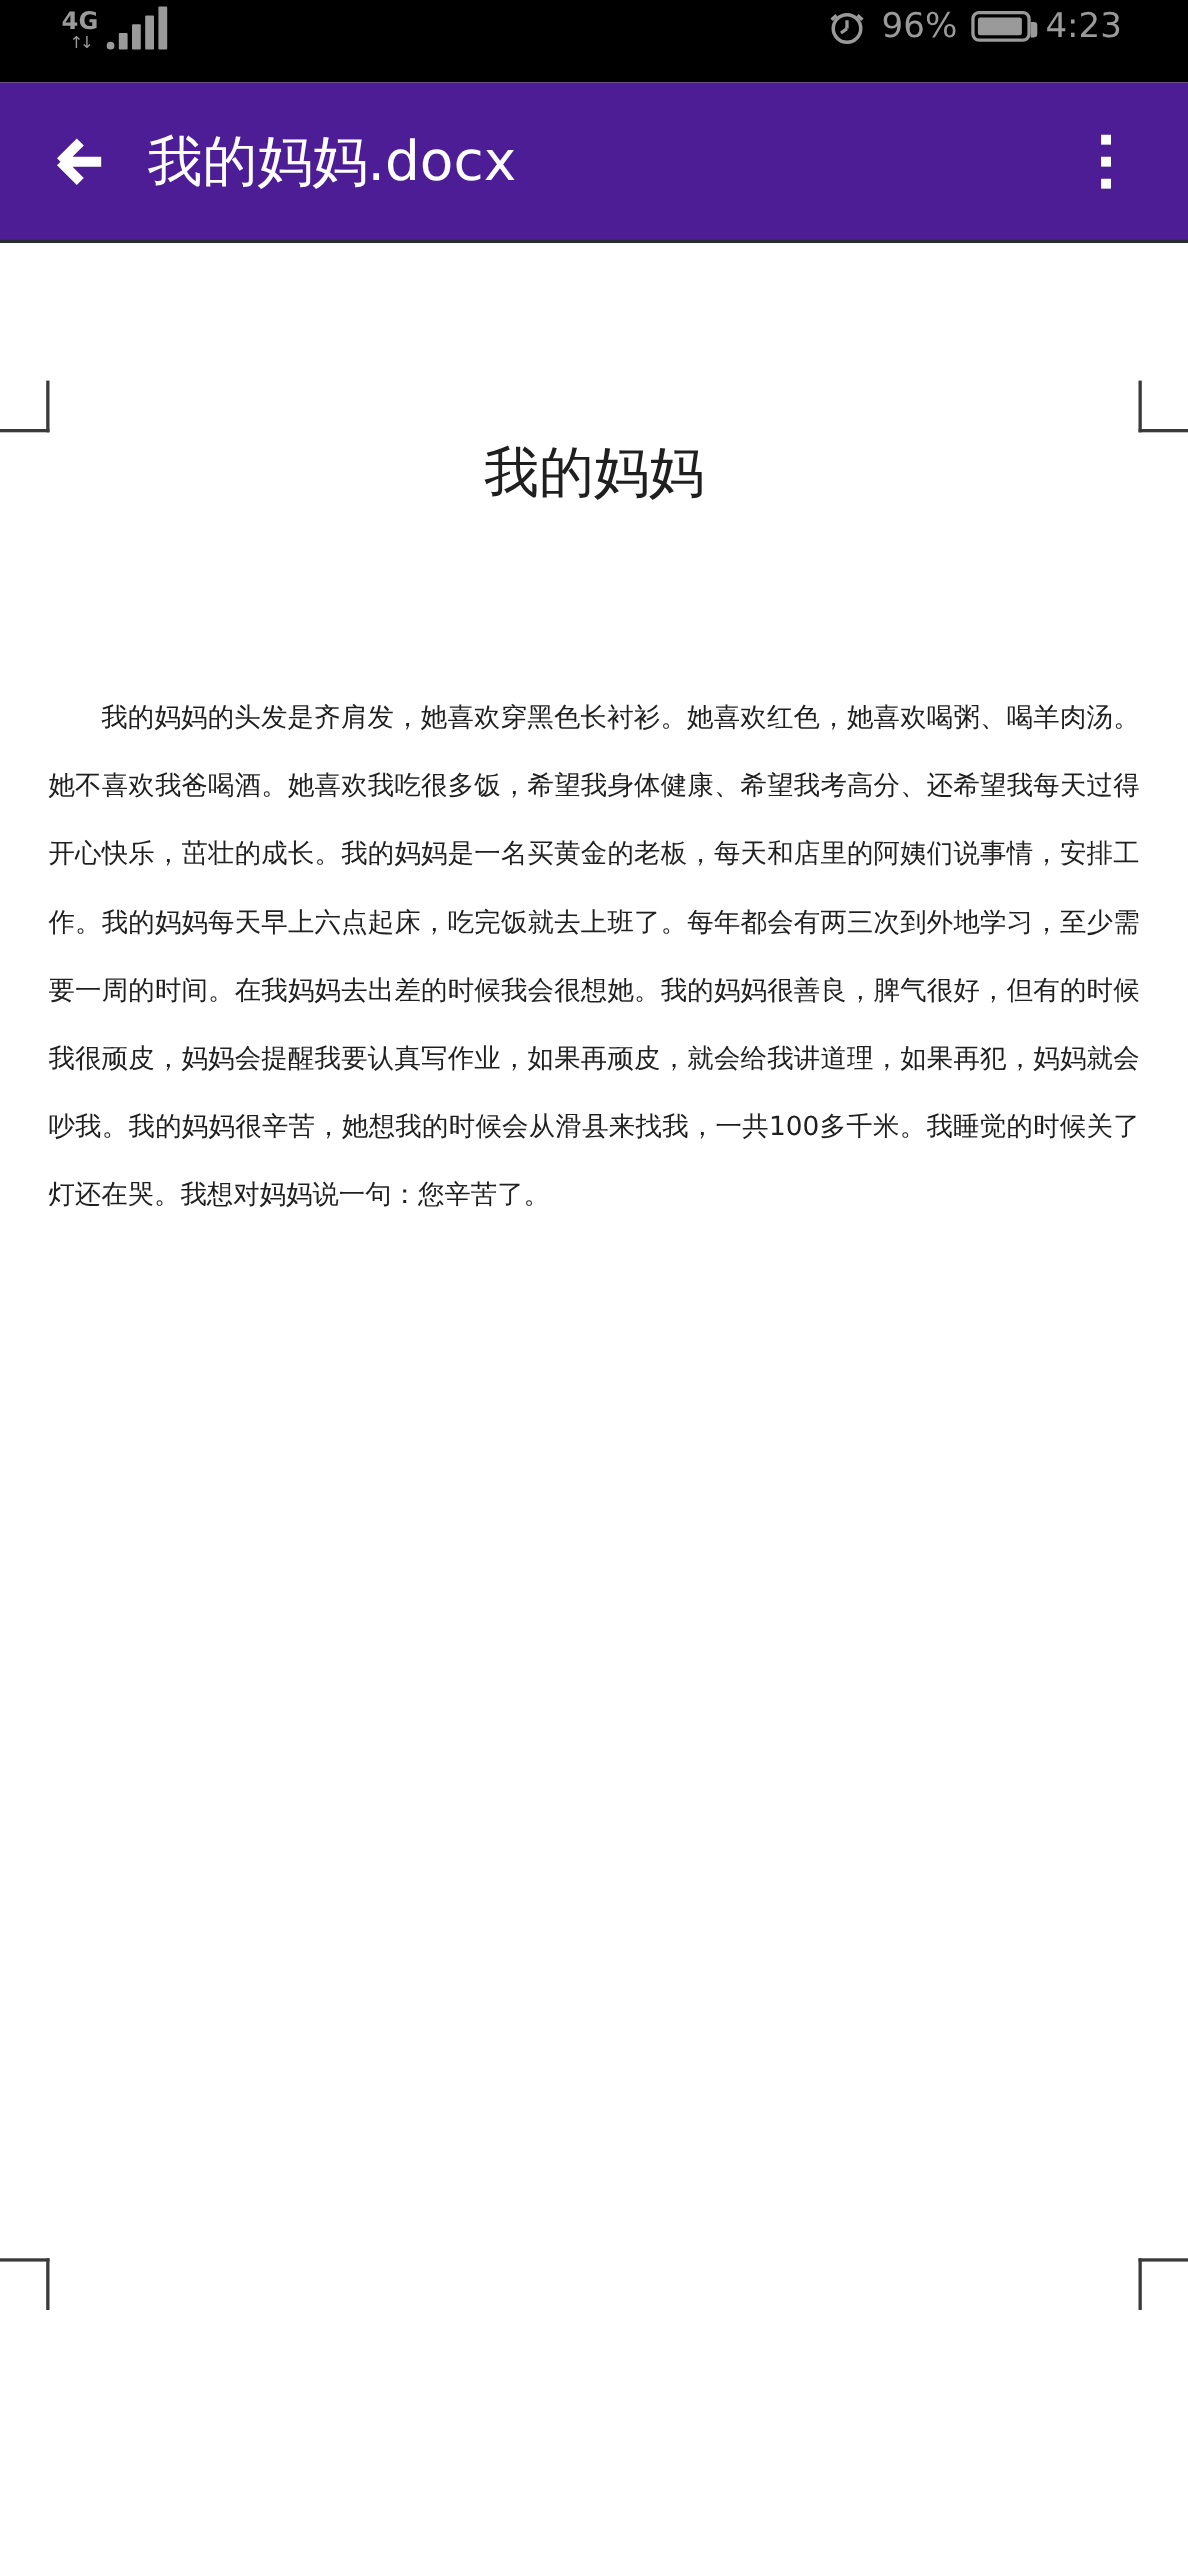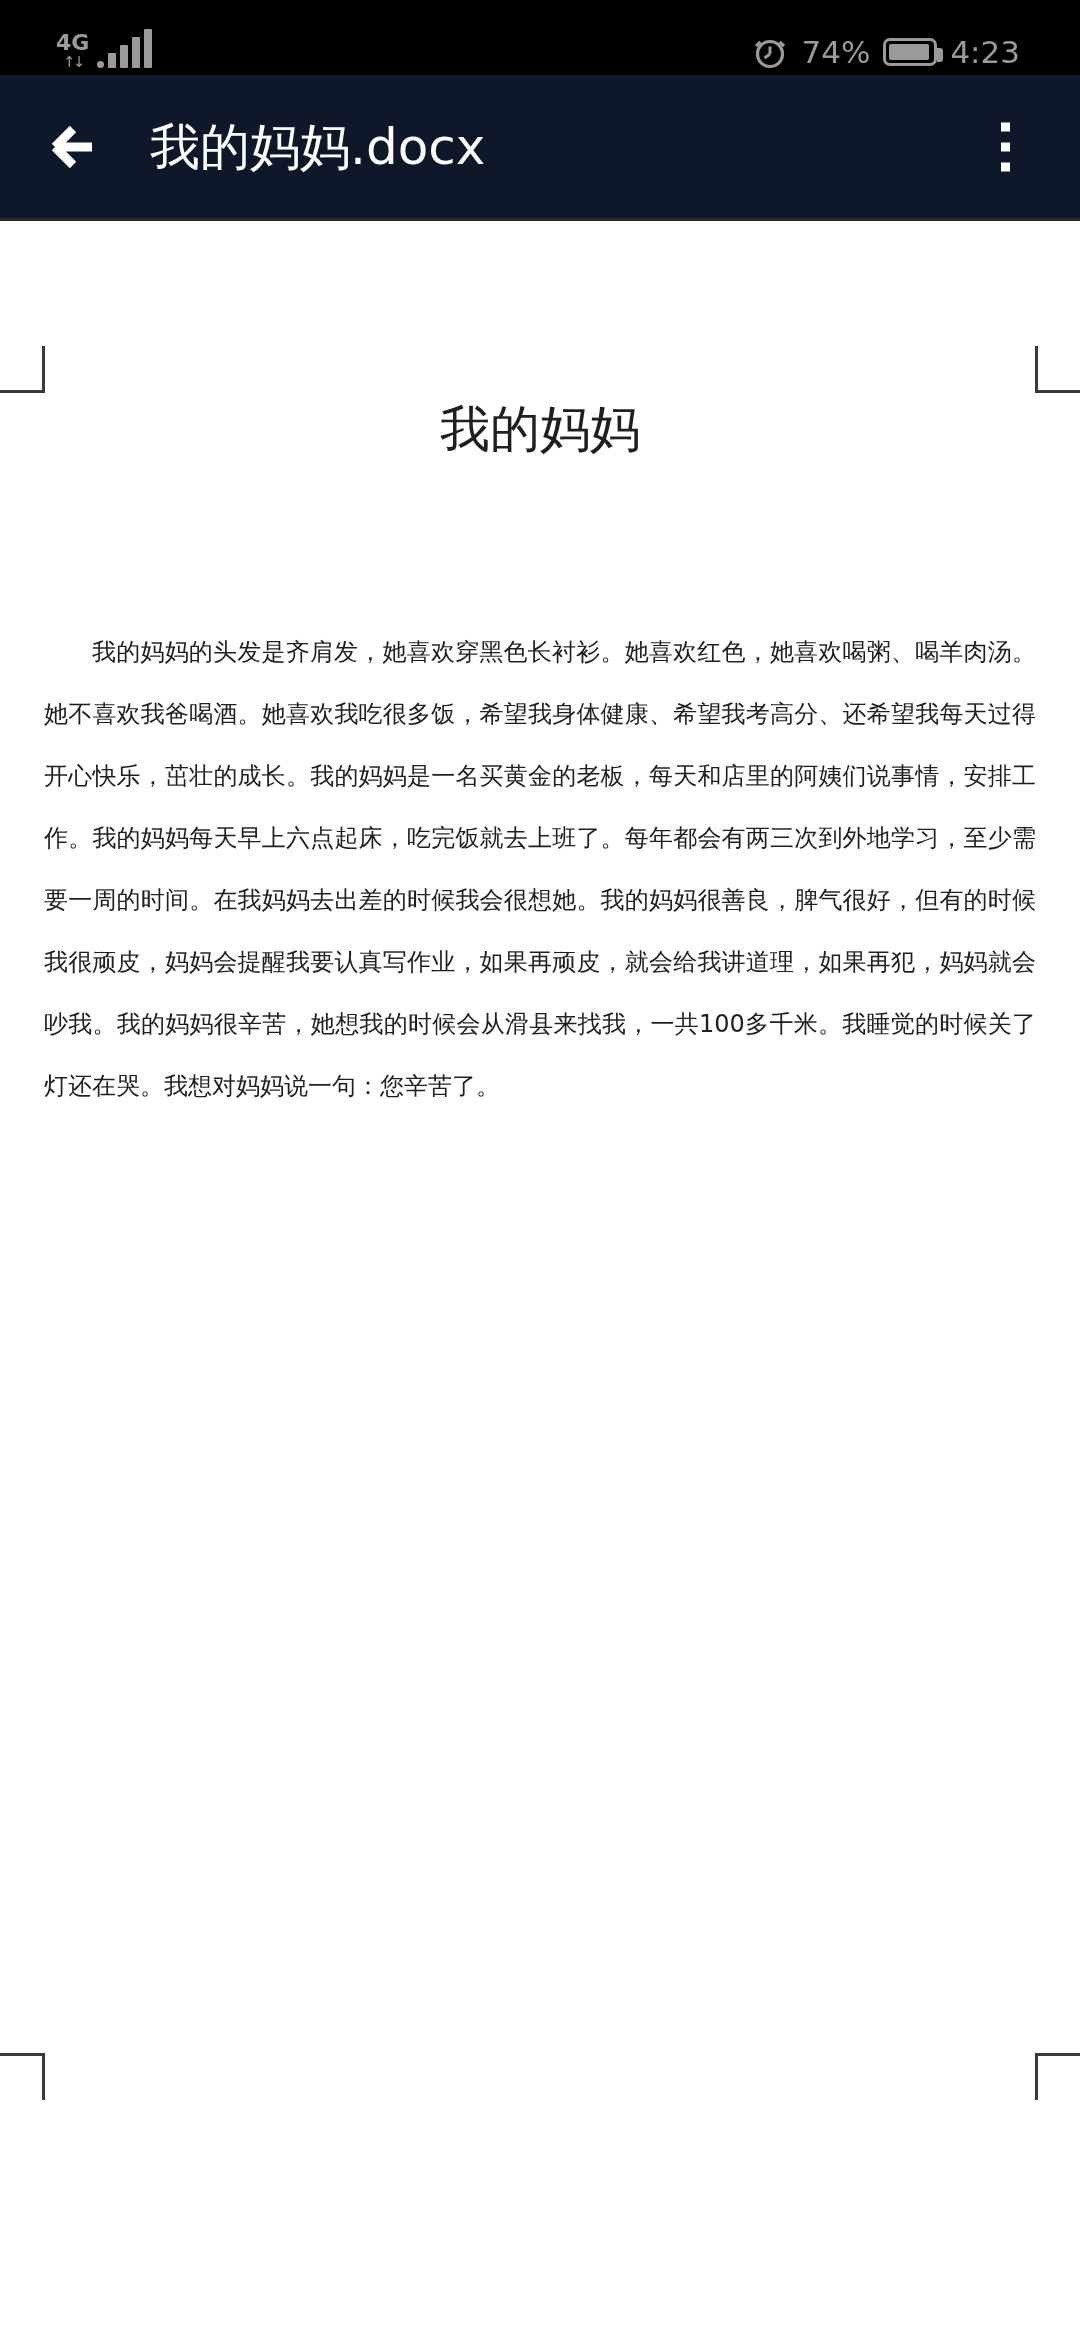--- a/index.html
+++ b/index.html
@@ -4,42 +4,42 @@
 <style>
   html,body{margin:0;padding:0;background:#000;}
   .screen{
     position:relative;width:1080px;height:2340px;overflow:hidden;
     font-family:"DejaVu Sans","Liberation Sans",sans-serif;background:#fff;
   }
 
   
   .status-bar{
     position:absolute;top:0;left:0;width:100%;height:75px;background:#000;
-    display:flex;align-items:flex-end;justify-content:space-between;
+    display:flex;align-items:flex-start;justify-content:space-between;
     box-sizing:border-box;padding:6px 60px 5px 56px;color:#9a9a9a;
   }
   .sig-cluster{display:flex;align-items:flex-end;gap:8px;}
   .net-col{display:flex;flex-direction:column;align-items:center;line-height:1;}
   .net-type{font-size:22px;font-weight:bold;letter-spacing:0;}
   .net-arrows{font-size:15px;letter-spacing:-3px;margin-top:1px;}
   .sig-bars{display:flex;align-items:flex-end;gap:4px;padding-bottom:2px;}
   .sig-dot{width:7px;height:7px;border-radius:50%;background:#9a9a9a;}
   .sig-bar{width:8px;background:#9a9a9a;border-radius:1px;}
   .b1{height:15px}.b2{height:23px}.b3{height:31px}.b4{height:39px}
   .right-cluster{display:flex;align-items:center;gap:13px;}
   .stat-txt{font-size:31px;line-height:1;}
   .battery{position:relative;width:54px;height:28px;border:3px solid #9a9a9a;border-radius:7px;box-sizing:border-box;}
   .battery-fill{position:absolute;top:3px;bottom:3px;left:3px;right:5px;background:#9a9a9a;border-radius:2px;}
   .battery-nub{position:absolute;right:-9px;top:7px;width:6px;height:14px;background:#9a9a9a;border-radius:0 3px 3px 0;}
 
   
   .app-header{
-    position:absolute;top:75px;left:0;width:100%;height:143px;background:#0f172a;
+    position:absolute;top:75px;left:0;width:100%;height:143px;background:#4c1d95;
     border-bottom:3px solid #2a2d2f;box-sizing:content-box;
-    display:flex;align-items:center;gap:16px;
+    display:flex;align-items:center;
   }
   .back-btn{margin-left:44px;width:56px;height:56px;display:flex;align-items:center;justify-content:center;flex:0 0 auto;}
   .header-text{margin-left:34px;display:flex;flex-direction:column;justify-content:center;min-width:0;}
   .header-title{color:#fdfdfd;font-size:50px;line-height:60px;white-space:nowrap;}
   .header-sub{color:#8a8e91;font-size:33px;line-height:44px;white-space:nowrap;}
   .kebab{position:absolute;right:60px;top:50%;transform:translateY(-50%);display:flex;flex-direction:column;gap:11px;padding:10px;}
   .kebab span{width:9px;height:9px;background:#fff;display:block;}
 
   
   .doc-page{position:absolute;top:221px;left:0;right:0;bottom:144px;background:#fff;overflow:hidden;padding-left:16px;}
@@ -88,21 +88,21 @@
       </div>
     </div>
     <div class="right-cluster">
       <svg width="36" height="36" viewBox="0 0 36 36">
         <circle cx="18" cy="20" r="12.5" fill="none" stroke="#9a9a9a" stroke-width="3.2"></circle>
         <line x1="18" y1="20" x2="18" y2="12.5" stroke="#9a9a9a" stroke-width="3"></line>
         <line x1="18" y1="20" x2="12.5" y2="24" stroke="#9a9a9a" stroke-width="3"></line>
         <line x1="8.5" y1="8" x2="4" y2="12" stroke="#9a9a9a" stroke-width="3.2"></line>
         <line x1="27.5" y1="8" x2="32" y2="12" stroke="#9a9a9a" stroke-width="3.2"></line>
       </svg>
-      <span class="stat-txt">74%</span>
+      <span class="stat-txt">96%</span>
       <span class="battery">
         <span class="battery-fill"></span>
         <span class="battery-nub"></span>
       </span>
       <span class="stat-txt">4:23</span>
     </div>
   </div>
 
   <div class="app-header">
     <div class="back-btn">

